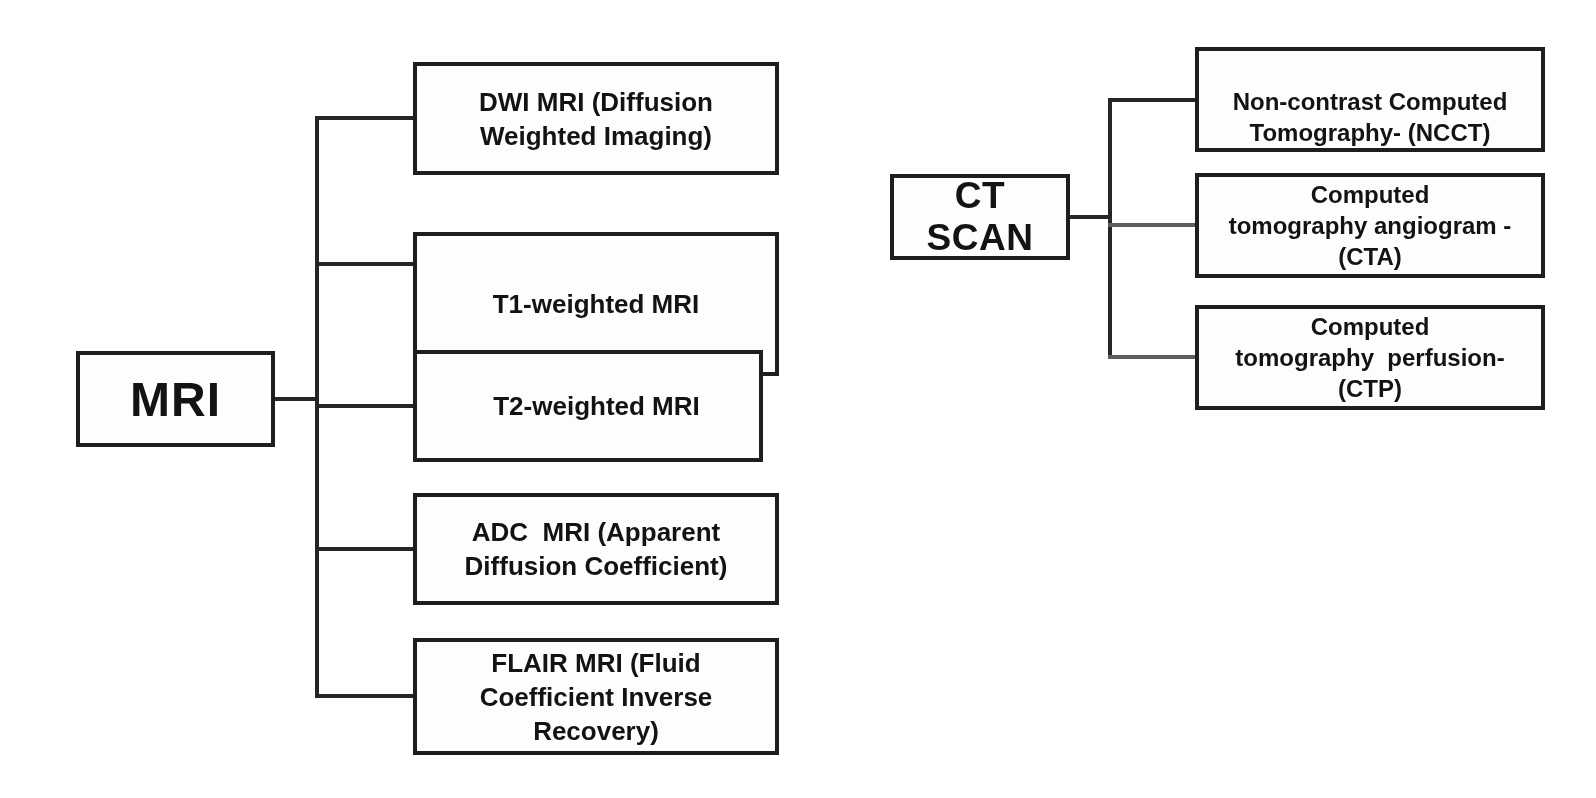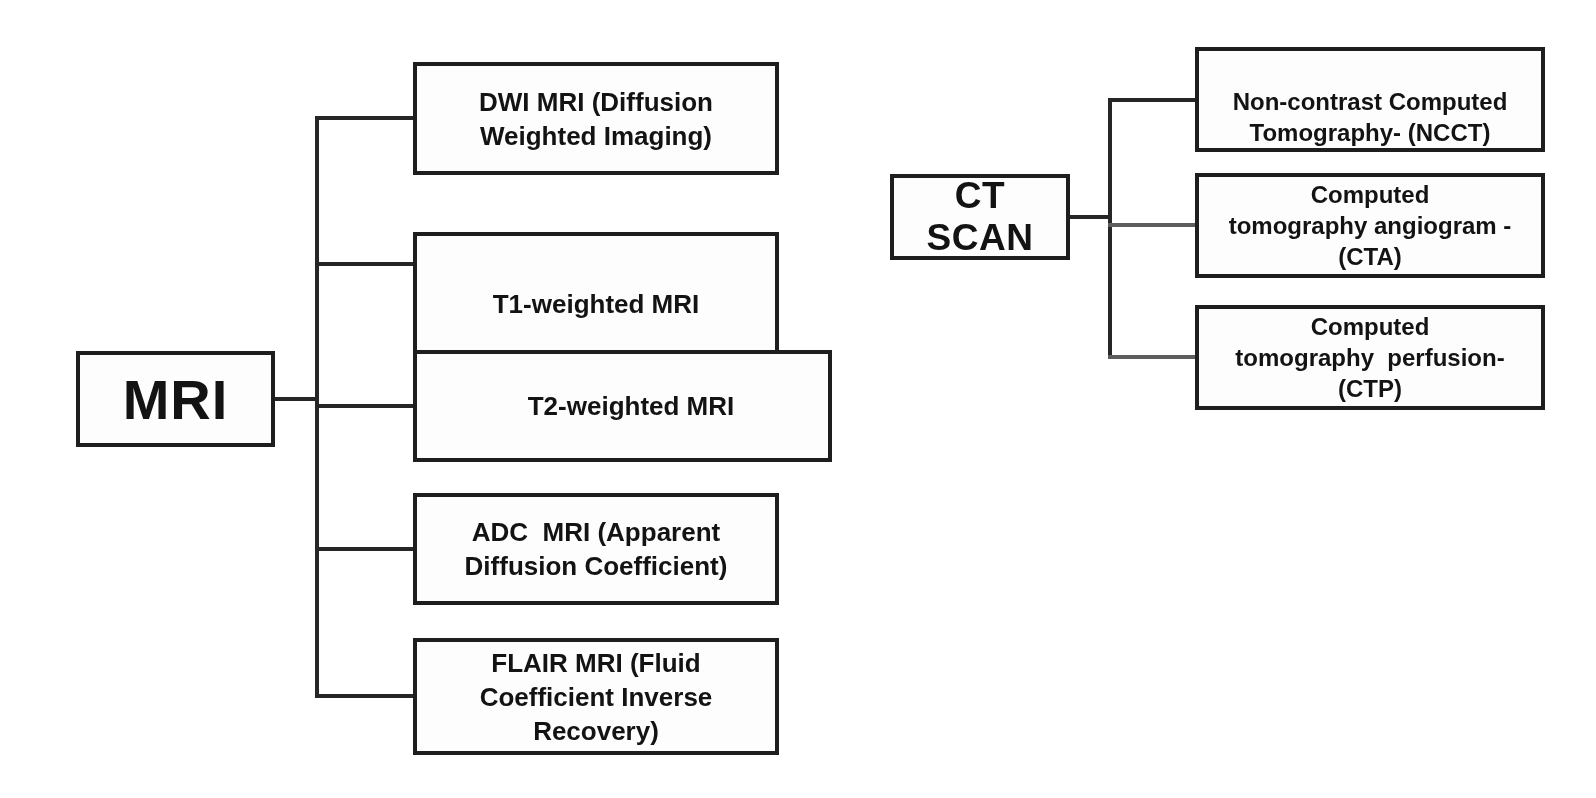--- a/index.html
+++ b/index.html
@@ -16,21 +16,21 @@
     box-sizing: border-box;
     background: var(--box-fill, #fdfdfd);
     border: 4px solid var(--border-color, #1e1e1e);
     display: flex;
     align-items: center;
     justify-content: center;
     text-align: center;
     color: var(--text-color, #141414);
     font-weight: 700;
   }
-  .root-box-mri   { font-size: 56px; letter-spacing: 1px; }
+  .root-box-mri   { font-size: 48px; letter-spacing: 1px; }
   .root-box-ct    { font-size: 37px; letter-spacing: 0.5px; text-align: center; }
   .child-box-l    { font-size: 26px; line-height: 34px; }
   .child-box-r    { font-size: 24px; line-height: 31px; }
   .label { white-space: pre-wrap; padding: 0 6px; }
   .line {
     position: absolute;
     background: var(--line-color, #2a2a2a);
   }
   .line.gray { background: var(--line-color-gray, #5d5d5d); }
 </style>
@@ -51,21 +51,21 @@
   <div class="line" style="left:315px; top:547px; width:98px; height:4px;"></div>
   <div class="line" style="left:315px; top:694px; width:98px; height:4px;"></div>
 
   <div class="box child-box-l" style="left:413px; top:62px; width:366px; height:113px;">
     <span class="label">DWI MRI (Diffusion
 Weighted Imaging)</span>
   </div>
   <div class="box child-box-l" style="left:413px; top:220px; width:366px; height:144px;margin-top:12px;">
     <span class="label">T1-weighted MRI</span>
   </div>
-  <div class="box child-box-l" style="left:413px; top:350px; width:419px; height:112px;padding-left:17px;">
+  <div class="box child-box-l" style="left:413px; top:350px; width:350px; height:112px;padding-left:17px;">
     <span class="label">T2-weighted MRI</span>
   </div>
   <div class="box child-box-l" style="left:413px; top:493px; width:366px; height:112px;">
     <span class="label">ADC  MRI (Apparent
 Diffusion Coefficient)</span>
   </div>
   <div class="box child-box-l" style="left:413px; top:638px; width:366px; height:117px;">
     <span class="label">FLAIR MRI (Fluid
 Coefficient Inverse
 Recovery)</span>

